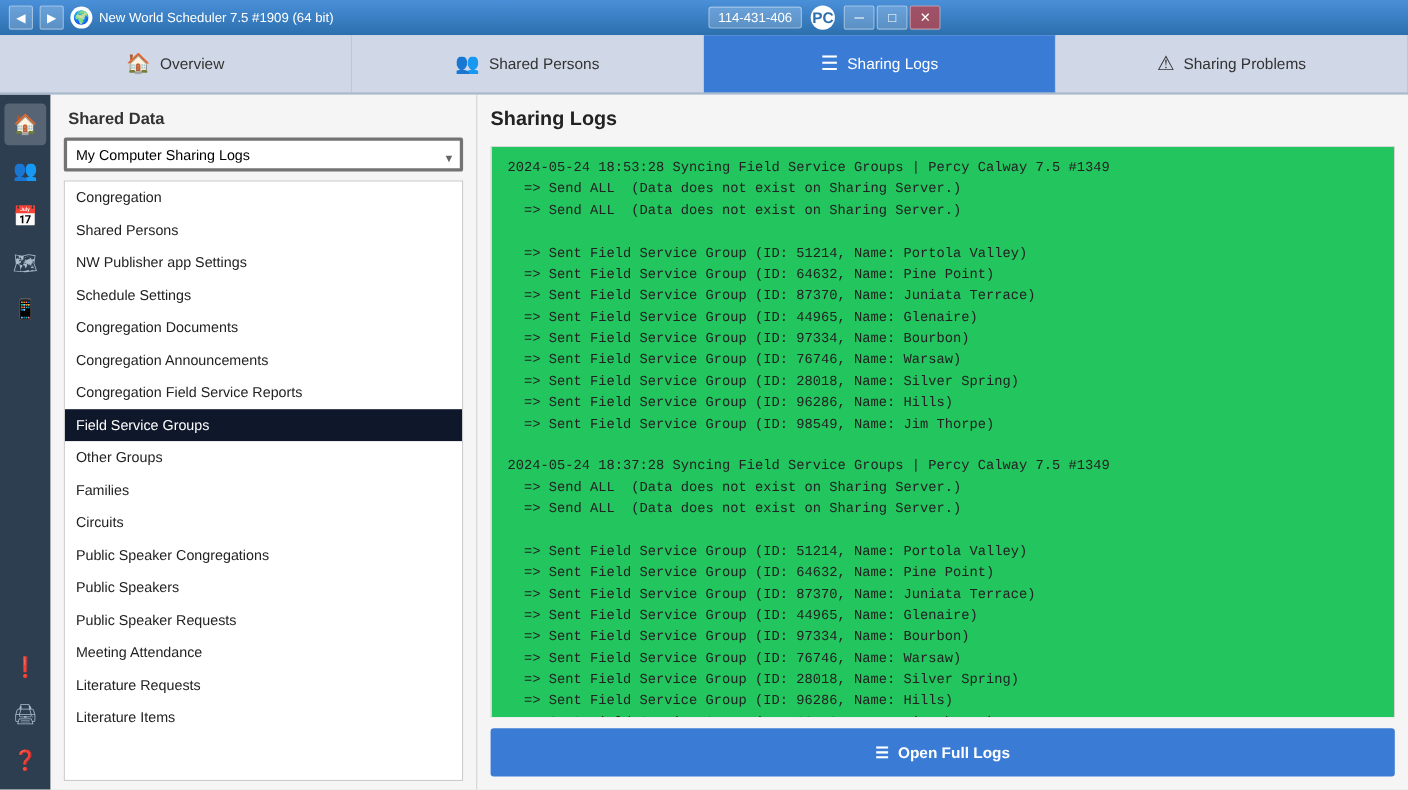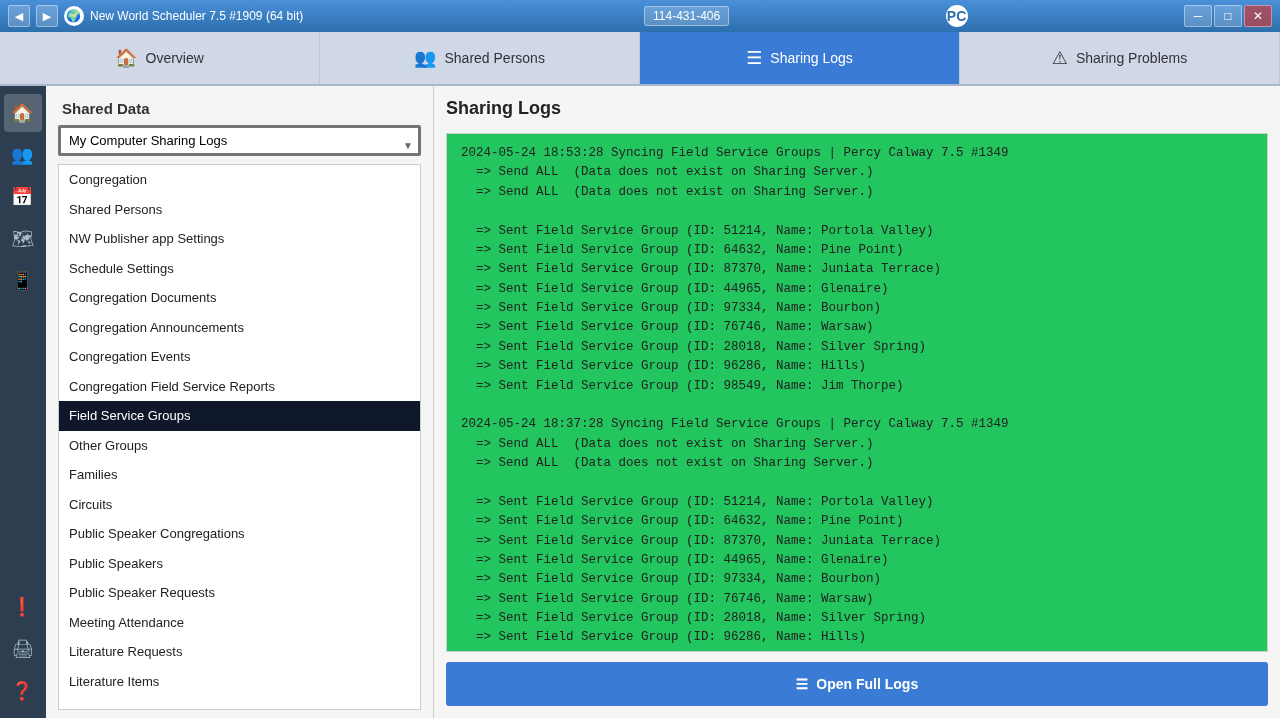--- a/index.html
+++ b/index.html
@@ -11,21 +11,21 @@
       color: white;
       height: 32px;
       display: flex;
       align-items: center;
       padding: 0 8px;
       gap: 8px;
       user-select: none;
     }
     .title-bar-left { display: flex; align-items: center; gap: 6px; flex: 1; }
     .title-bar-center { flex: 2; text-align: center; font-size: 14px; font-weight: 600; }
-    .title-bar-right { flex: 1; display: flex; align-items: center; justify-content: space-between; gap: 19px; }
+    .title-bar-right { flex: 1; display: flex; align-items: center; justify-content: flex-start; gap: 8px; }
     .nav-btn { background: rgba(255,255,255,0.2); border: 1px solid rgba(255,255,255,0.4); color: white; width: 22px; height: 22px; cursor: pointer; display: flex; align-items: center; justify-content: center; font-size: 11px; border-radius: 2px; }
     .app-icon { width: 20px; height: 20px; background: white; border-radius: 50%; display: flex; align-items: center; justify-content: center; }
     .app-icon::after { content: '🌍'; font-size: 12px; }
     .window-controls { display: flex; gap: 2px; }
     .win-btn { background: rgba(255,255,255,0.2); border: 1px solid rgba(255,255,255,0.4); color: white; width: 28px; height: 22px; cursor: pointer; display: flex; align-items: center; justify-content: center; font-size: 12px; border-radius: 2px; }
     .win-close { background: rgba(200,60,60,0.7); }
     .instance-badge { background: rgba(255,255,255,0.2); border: 1px solid rgba(255,255,255,0.4); border-radius: 3px; padding: 2px 8px; font-size: 12px; }
     .pc-badge { background: white; color: #2c6fad; border-radius: 50%; width: 22px; height: 22px; display: flex; align-items: center; justify-content: center; font-size: 14px; font-weight: bold; }
 
     
@@ -222,21 +222,20 @@
     </div>
 
     <div class="list-container">
 
     <div class="list-item">Congregation</div>
         <div class="list-item">Shared Persons</div>
         <div class="list-item">NW Publisher app Settings</div>
         <div class="list-item">Schedule Settings</div>
         <div class="list-item">Congregation Documents</div>
         <div class="list-item">Congregation Announcements</div>
-        <div class="list-item">Congregation Events</div>
         <div class="list-item">Congregation Field Service Reports</div>
         <div class="list-item selected">Field Service Groups</div>
         <div class="list-item">Other Groups</div>
         <div class="list-item">Families</div>
         <div class="list-item">Circuits</div>
         <div class="list-item">Public Speaker Congregations</div>
         <div class="list-item">Public Speakers</div>
         <div class="list-item">Public Speaker Requests</div>
         <div class="list-item">Meeting Attendance</div>
         <div class="list-item">Literature Requests</div>

